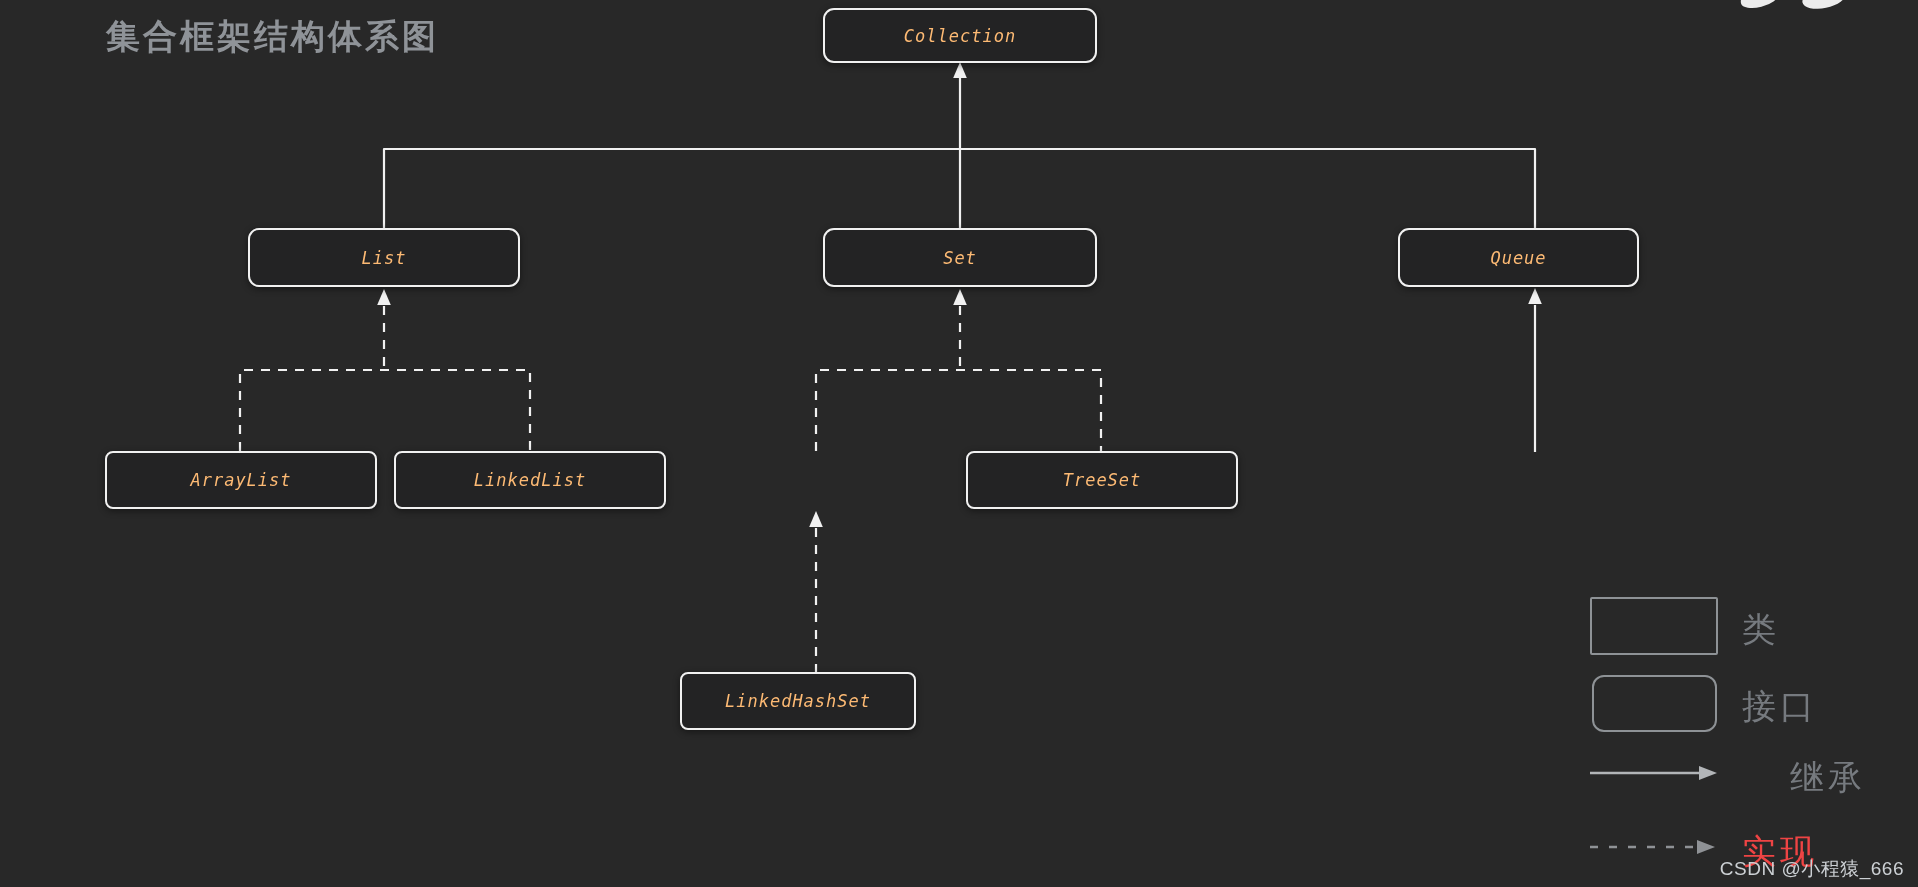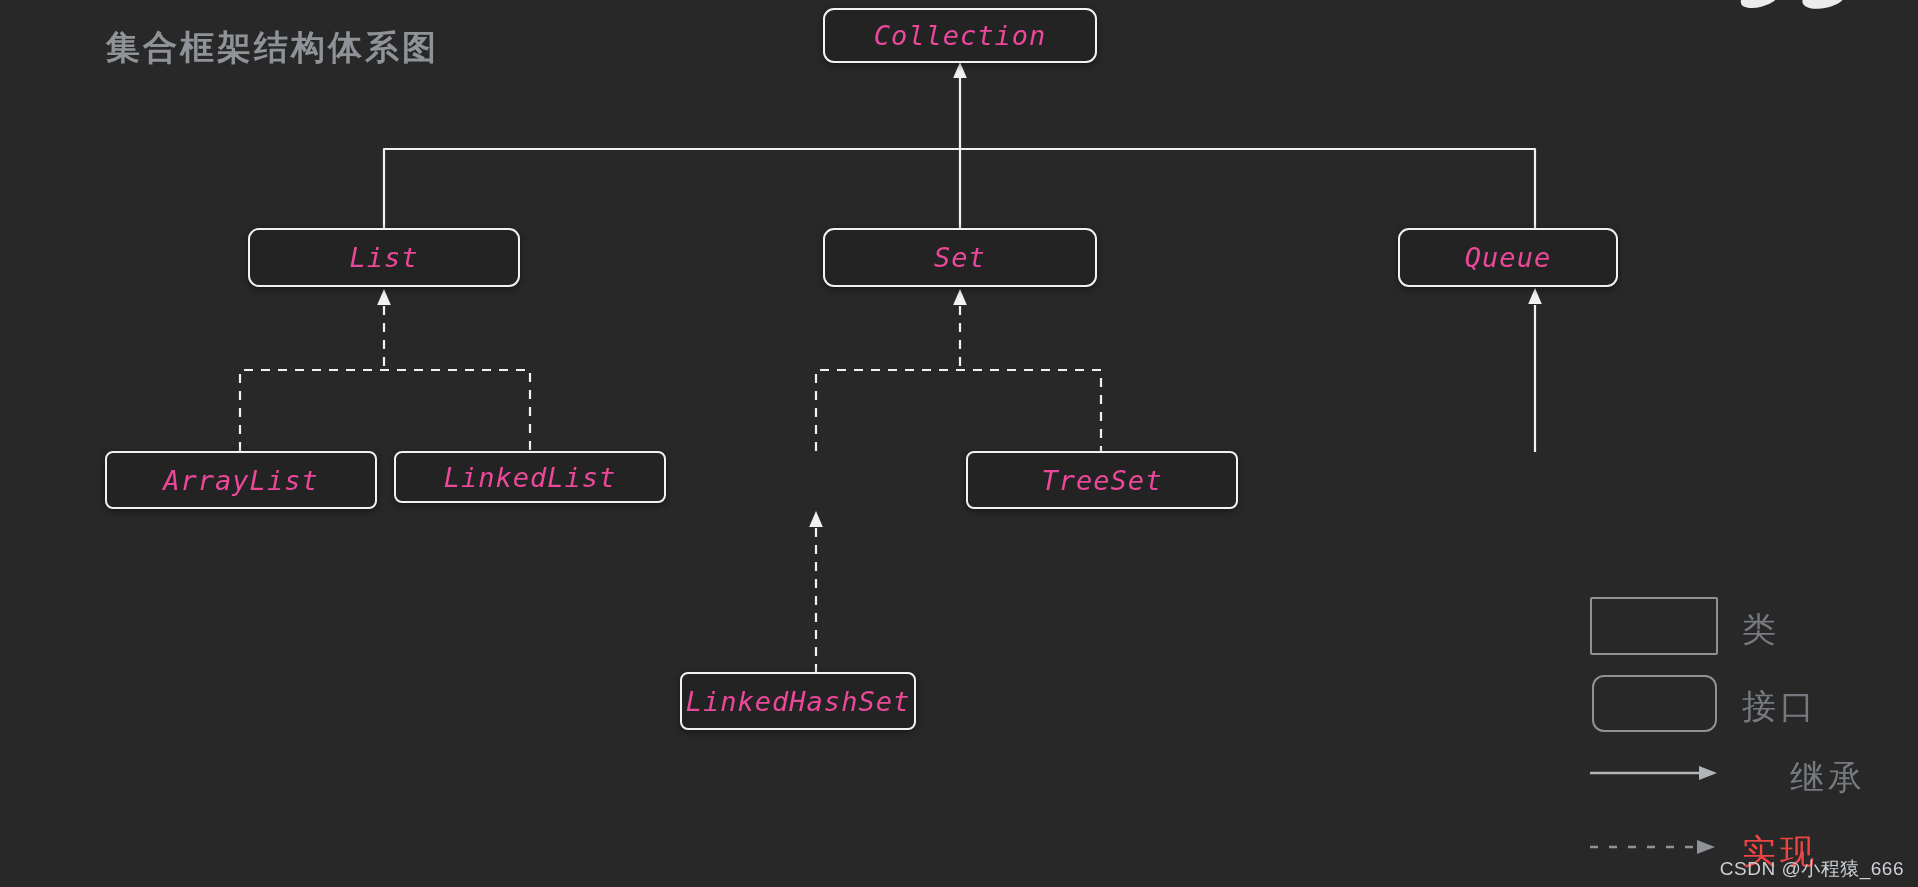--- a/index.html
+++ b/index.html
@@ -2,46 +2,46 @@
 <html><head>
 <meta charset="utf-8">
 <style>
   html,body{margin:0;padding:0;background:#1f1f1f;}
   .stage{
     position:relative;width:1918px;height:887px;overflow:hidden;
     background:#282828;
     font-family:"DejaVu Sans","Liberation Sans",sans-serif;
   }
   .title{
-    position:absolute;left:106px;top:25px;margin:0;
+    position:absolute;left:106px;top:14px;margin:0;
     font-size:34px;font-weight:bold;letter-spacing:3px;
     color:#8f9398;
     font-family:"Liberation Sans","DejaVu Sans",sans-serif;
   }
   .wires{position:absolute;left:0;top:0;pointer-events:none;}
   .node{
     position:absolute;box-sizing:border-box;
     border:2px solid #f1f1f1;background:#232324;
     display:flex;align-items:center;justify-content:center;
     box-shadow:0 2px 7px rgba(0,0,0,.45);
   }
   .node.iface{border-radius:11px;}
   .node.cls{border-radius:8px;}
   .node span{
     font-family:"DejaVu Sans Mono","Liberation Mono",monospace;
-    font-style:italic;font-size:27px;letter-spacing:1px;color:#ec4899;
+    font-style:italic;font-size:17px;letter-spacing:1px;color:#fdba74;
     white-space:nowrap;
   }
   
   .n-collection{left:823px;top:8px;width:274px;height:55px;}
   .n-list{left:248px;top:228px;width:272px;height:59px;}
   .n-set{left:823px;top:228px;width:274px;height:59px;}
-  .n-queue{left:1398px;top:228px;width:220px;height:59px;justify-content:center;}
+  .n-queue{left:1398px;top:228px;width:241px;height:59px;justify-content:center;}
   .n-arraylist{left:105px;top:451px;width:272px;height:58px;}
-  .n-linkedlist{left:394px;top:451px;width:272px;height:52px;}
+  .n-linkedlist{left:394px;top:451px;width:272px;height:58px;}
   .n-hashset{left:680px;top:451px;width:272px;height:58px;}
   .n-treeset{left:966px;top:451px;width:272px;height:58px;}
   .n-deque{left:1398px;top:452px;width:272px;height:58px;}
   .n-linkedhashset{left:680px;top:672px;width:236px;height:58px;}
   
   .lg-swatch{position:absolute;box-sizing:border-box;border:2px solid #8e9296;background:transparent;}
   .lg-class{left:1590px;top:597px;width:128px;height:58px;border-radius:2px;}
   .lg-iface{left:1592px;top:675px;width:125px;height:57px;border-radius:12px;}
   .lg-label{
     position:absolute;font-size:34px;letter-spacing:4px;color:#767a7f;

